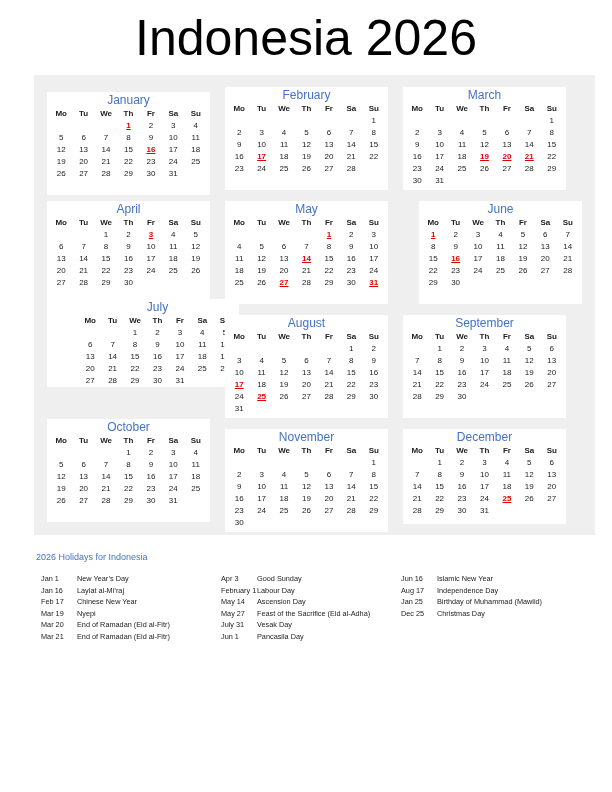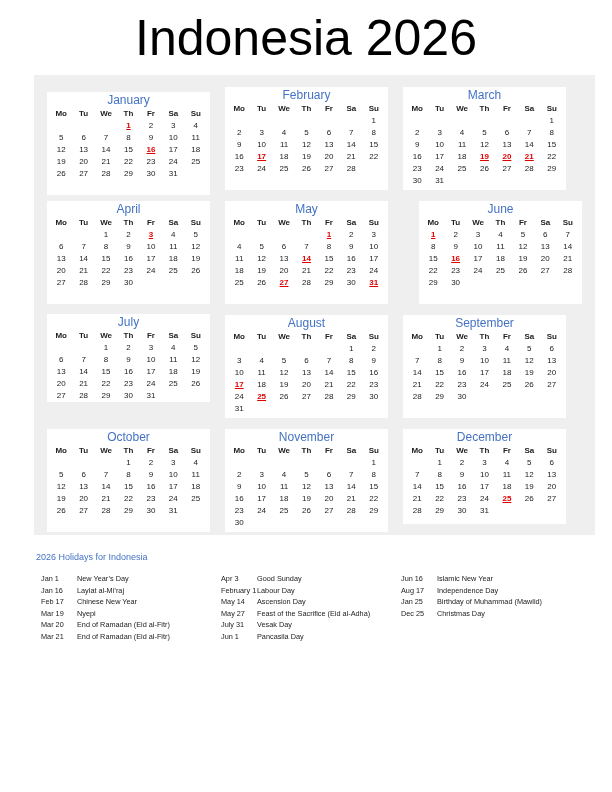--- a/index.html
+++ b/index.html
@@ -367,21 +367,21 @@
       <div class="week-row">
         <div class="day">29</div>
         <div class="day">30</div>
         <div class="day"></div>
         <div class="day"></div>
         <div class="day"></div>
         <div class="day"></div>
         <div class="day"></div>
       </div>
     </div>
-    <div class="month" style="left: 47px; top: 314px; height: 88px;">
+    <div class="month" style="left: 47px; top: 299px; height: 88px; padding-left: 29px;">
       <div class="month-name">July</div>
       <div class="dow-row">
         <div class="dow">Mo</div>
         <div class="dow">Tu</div>
         <div class="dow">We</div>
         <div class="dow">Th</div>
         <div class="dow">Fr</div>
         <div class="dow">Sa</div>
         <div class="dow">Su</div>
       </div>
@@ -547,21 +547,21 @@
       <div class="week-row">
         <div class="day">28</div>
         <div class="day">29</div>
         <div class="day">30</div>
         <div class="day"></div>
         <div class="day"></div>
         <div class="day"></div>
         <div class="day"></div>
       </div>
     </div>
-    <div class="month" style="left: 47px; top: 429px; height: 103px;">
+    <div class="month" style="left: 47px; top: 419px; height: 103px;">
       <div class="month-name">October</div>
       <div class="dow-row">
         <div class="dow">Mo</div>
         <div class="dow">Tu</div>
         <div class="dow">We</div>
         <div class="dow">Th</div>
         <div class="dow">Fr</div>
         <div class="dow">Sa</div>
         <div class="dow">Su</div>
       </div>

